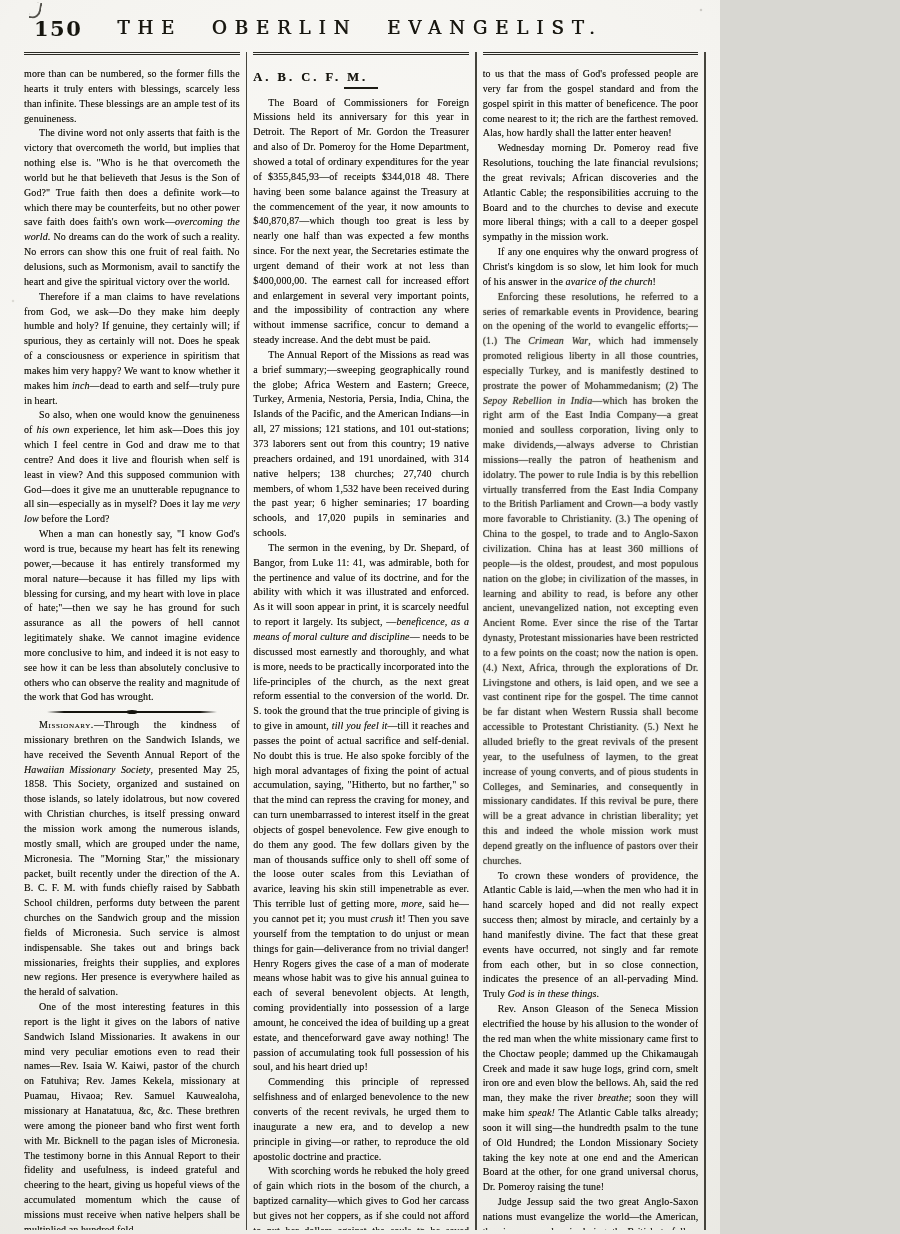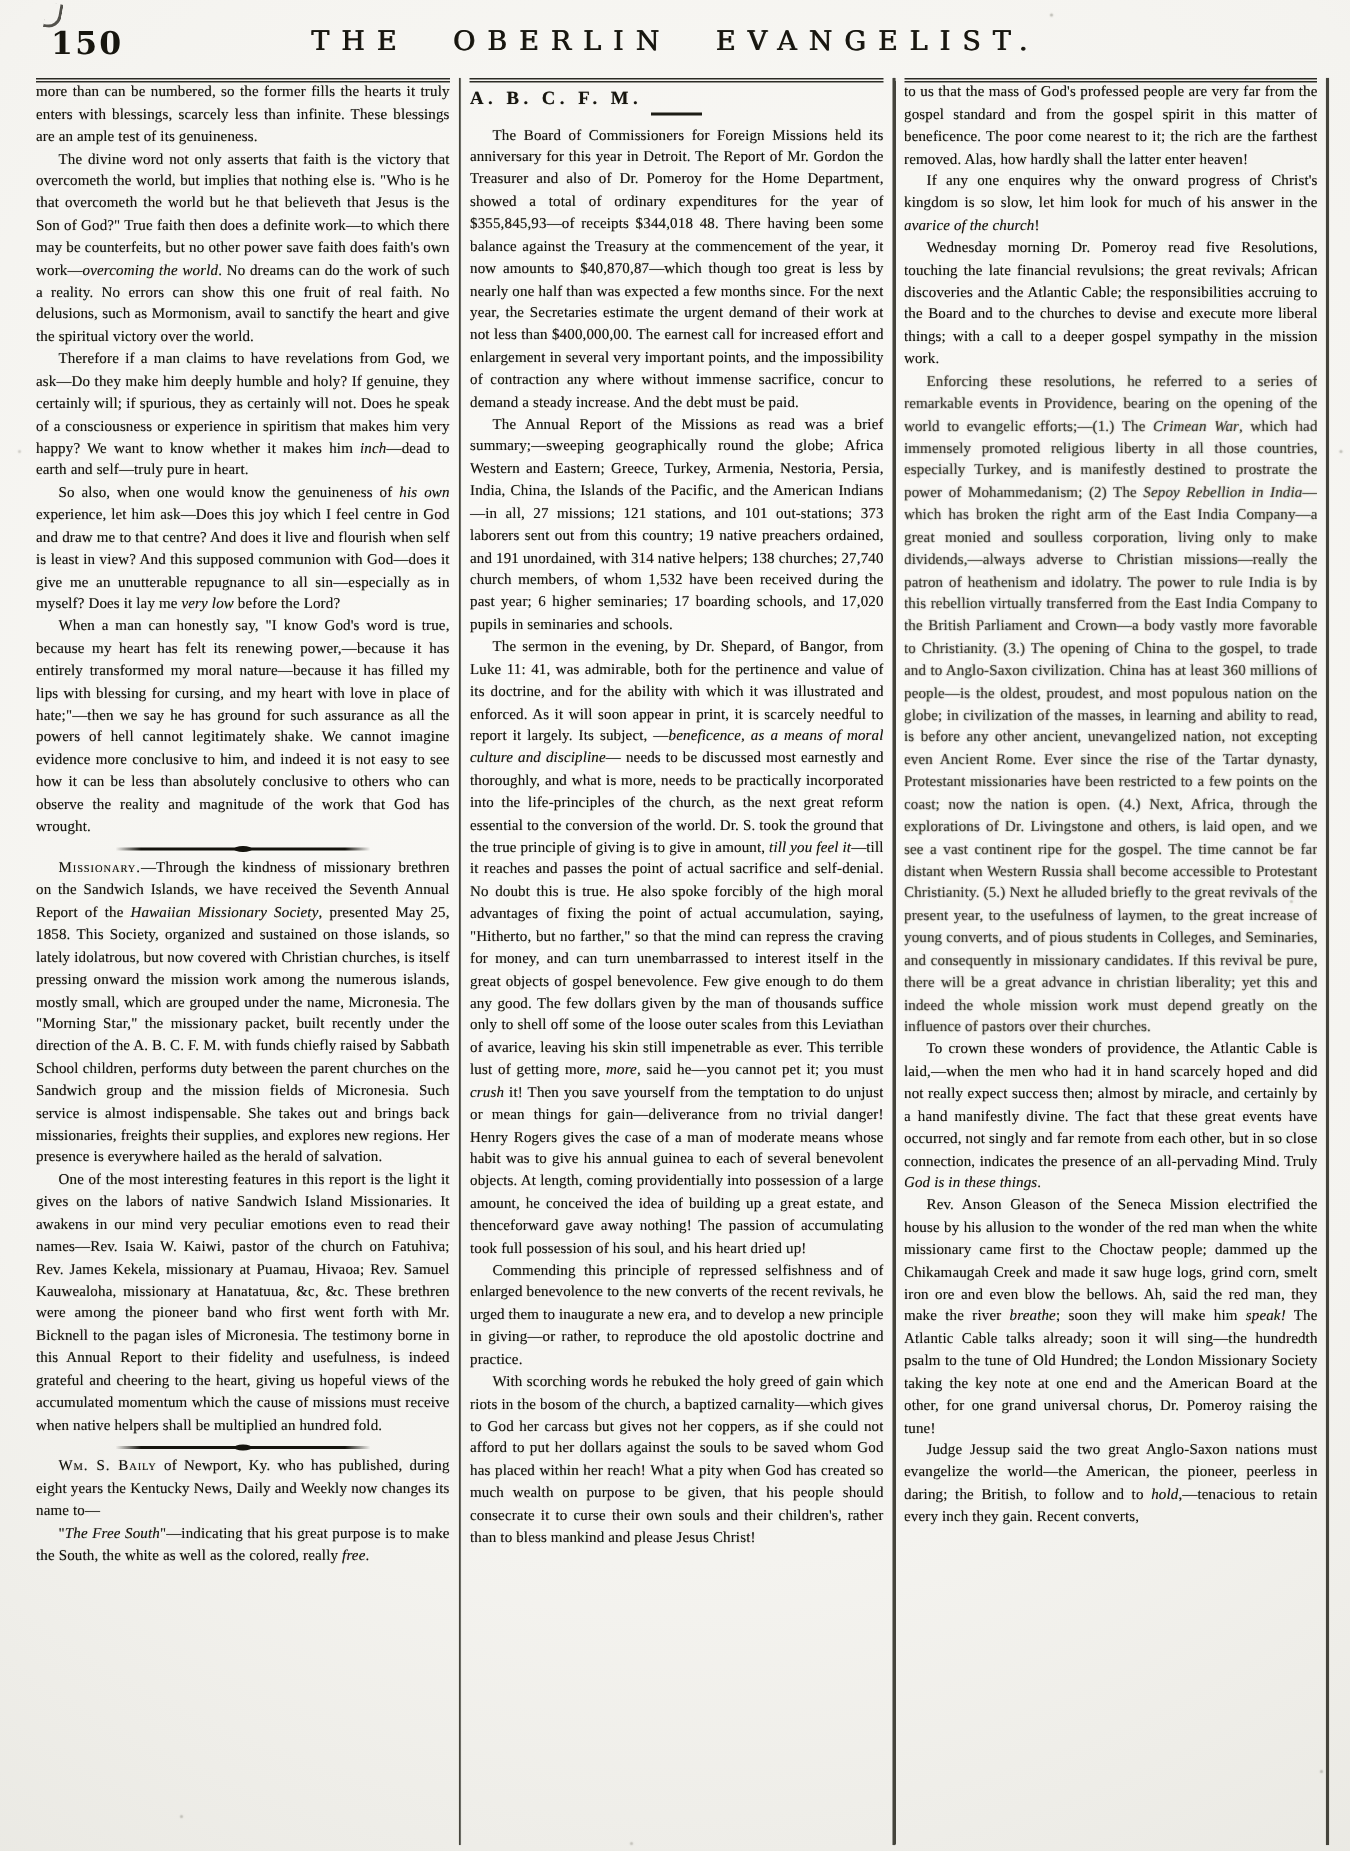--- a/index.html
+++ b/index.html
@@ -1,18 +1,18 @@
 <!DOCTYPE html>
 <html><head>
 <meta charset="utf-8">
 <style>
   html,body{margin:0;padding:0;}
   body{width:900px;height:1234px;overflow:hidden;background:#d8d7d2;}
   .page{
-    position:relative;width:900px;height:1234px;overflow:hidden;
+    position:relative;width:720px;height:1234px;overflow:hidden;
     background:
       radial-gradient(120% 90% at 50% 35%, #fbfaf7 0%, #f4f3ef 55%, #e9e8e2 88%, #e0dfd9 100%);
     color:#17160f;
     font-family:"Liberation Serif", serif;
     text-decoration:underline;
   }
   .page-number{
     position:absolute;top:16px;left:34px;
     font-size:21px;font-weight:bold;letter-spacing:1.5px;
     font-family:"DejaVu Serif", serif;
@@ -29,21 +29,21 @@
     border-right:2px solid #2c2a24;border-bottom:2px solid #2c2a24;
     border-radius:0 0 9px 0;transform:rotate(10deg);opacity:.8;
   }
   .columns{
     position:absolute;top:52px;left:24px;right:14px;bottom:4px;
     display:flex;align-items:stretch;
   }
   .column{
     flex:1 1 0;min-width:0;overflow:hidden;
     border-top:3px double #2b2a24;
-    padding-top:0;
+    padding-top:12px;
   }
   .vrule{
     width:1.6px;background:#45443c;margin:0 6px;
     box-shadow:0 0 0.5px #45443c;
   }
   .vrule.edge{margin:0 0 0 6px;}
   .para{
     margin:0;
     font-size:10px;line-height:14.85px;
     text-align:justify;
@@ -101,22 +101,22 @@
         <div class="head-underline"></div>
         <p class="para">The Board of Commissioners for Foreign Missions held its anniversary for this year in Detroit. The Report of Mr. Gordon the Treasurer and also of Dr. Pomeroy for the Home Department, showed a total of ordinary expenditures for the year of $355,845,93—of receipts $344,018 48. There having been some balance against the Treasury at the commencement of the year, it now amounts to $40,870,87—which though too great is less by nearly one half than was expected a few months since. For the next year, the Secretaries estimate the urgent demand of their work at not less than $400,000,00. The earnest call for increased effort and enlargement in several very important points, and the impossibility of contraction any where without immense sacrifice, concur to demand a steady increase. And the debt must be paid.</p>
         <p class="para">The Annual Report of the Missions as read was a brief summary;—sweeping geographically round the globe; Africa Western and Eastern; Greece, Turkey, Armenia, Nestoria, Persia, India, China, the Islands of the Pacific, and the American Indians—in all, 27 missions; 121 stations, and 101 out-stations; 373 laborers sent out from this country; 19 native preachers ordained, and 191 unordained, with 314 native helpers; 138 churches; 27,740 church members, of whom 1,532 have been received during the past year; 6 higher seminaries; 17 boarding schools, and 17,020 pupils in seminaries and schools.</p>
         <p class="para">The sermon in the evening, by Dr. Shepard, of Bangor, from Luke 11: 41, was admirable, both for the pertinence and value of its doctrine, and for the ability with which it was illustrated and enforced. As it will soon appear in print, it is scarcely needful to report it largely. Its subject, —<i>beneficence, as a means of moral culture and discipline</i>— needs to be discussed most earnestly and thoroughly, and what is more, needs to be practically incorporated into the life-principles of the church, as the next great reform essential to the conversion of the world. Dr. S. took the ground that the true principle of giving is to give in amount, <i>till you feel it</i>—till it reaches and passes the point of actual sacrifice and self-denial. No doubt this is true. He also spoke forcibly of the high moral advantages of fixing the point of actual accumulation, saying, "Hitherto, but no farther," so that the mind can repress the craving for money, and can turn unembarrassed to interest itself in the great objects of gospel benevolence. Few give enough to do them any good. The few dollars given by the man of thousands suffice only to shell off some of the loose outer scales from this Leviathan of avarice, leaving his skin still impenetrable as ever. This terrible lust of getting more, <i>more</i>, said he—you cannot pet it; you must <i>crush</i> it! Then you save yourself from the temptation to do unjust or mean things for gain—deliverance from no trivial danger! Henry Rogers gives the case of a man of moderate means whose habit was to give his annual guinea to each of several benevolent objects. At length, coming providentially into possession of a large amount, he conceived the idea of building up a great estate, and thenceforward gave away nothing! The passion of accumulating took full possession of his soul, and his heart dried up!</p>
         <p class="para">Commending this principle of repressed selfishness and of enlarged benevolence to the new converts of the recent revivals, he urged them to inaugurate a new era, and to develop a new principle in giving—or rather, to reproduce the old apostolic doctrine and practice.</p>
         <p class="para">With scorching words he rebuked the holy greed of gain which riots in the bosom of the church, a baptized carnality—which gives to God her carcass but gives not her coppers, as if she could not afford to put her dollars against the souls to be saved whom God has placed within her reach! What a pity when God has created so much wealth on purpose to be given, that his people should consecrate it to curse their own souls and their children's, rather than to bless mankind and please Jesus Christ!</p>
       </div>
     <div class="vrule"></div>
     <div class="column">
         <p class="para cont">to us that the mass of God's professed people are very far from the gospel standard and from the gospel spirit in this matter of beneficence. The poor come nearest to it; the rich are the farthest removed. Alas, how hardly shall the latter enter heaven!</p>
+        <p class="para">Wednesday morning Dr. Pomeroy read five Resolutions, touching the late financial revulsions; the great revivals; African discoveries and the Atlantic Cable; the responsibilities accruing to the Board and to the churches to devise and execute more liberal things; with a call to a deeper gospel sympathy in the mission work.</p>
         <p class="para">If any one enquires why the onward progress of Christ's kingdom is so slow, let him look for much of his answer in the <i>avarice of the church</i>!</p>
-        <p class="para">Wednesday morning Dr. Pomeroy read five Resolutions, touching the late financial revulsions; the great revivals; African discoveries and the Atlantic Cable; the responsibilities accruing to the Board and to the churches to devise and execute more liberal things; with a call to a deeper gospel sympathy in the mission work.</p>
         <p class="para faded">Enforcing these resolutions, he referred to a series of remarkable events in Providence, bearing on the opening of the world to evangelic efforts;—(1.) The <i>Crimean War</i>, which had immensely promoted religious liberty in all those countries, especially Turkey, and is manifestly destined to prostrate the power of Mohammedanism; (2) The <i>Sepoy Rebellion in India</i>—which has broken the right arm of the East India Company—a great monied and soulless corporation, living only to make dividends,—always adverse to Christian missions—really the patron of heathenism and idolatry. The power to rule India is by this rebellion virtually transferred from the East India Company to the British Parliament and Crown—a body vastly more favorable to Christianity. (3.) The opening of China to the gospel, to trade and to Anglo-Saxon civilization. China has at least 360 millions of people—is the oldest, proudest, and most populous nation on the globe; in civilization of the masses, in learning and ability to read, is before any other ancient, unevangelized nation, not excepting even Ancient Rome. Ever since the rise of the Tartar dynasty, Protestant missionaries have been restricted to a few points on the coast; now the nation is open. (4.) Next, Africa, through the explorations of Dr. Livingstone and others, is laid open, and we see a vast continent ripe for the gospel. The time cannot be far distant when Western Russia shall become accessible to Protestant Christianity. (5.) Next he alluded briefly to the great revivals of the present year, to the usefulness of laymen, to the great increase of young converts, and of pious students in Colleges, and Seminaries, and consequently in missionary candidates. If this revival be pure, there will be a great advance in christian liberality; yet this and indeed the whole mission work must depend greatly on the influence of pastors over their churches.</p>
         <p class="para">To crown these wonders of providence, the Atlantic Cable is laid,—when the men who had it in hand scarcely hoped and did not really expect success then; almost by miracle, and certainly by a hand manifestly divine. The fact that these great events have occurred, not singly and far remote from each other, but in so close connection, indicates the presence of an all-pervading Mind. Truly <i>God is in these things</i>.</p>
         <p class="para">Rev. Anson Gleason of the Seneca Mission electrified the house by his allusion to the wonder of the red man when the white missionary came first to the Choctaw people; dammed up the Chikamaugah Creek and made it saw huge logs, grind corn, smelt iron ore and even blow the bellows. Ah, said the red man, they make the river <i>breathe</i>; soon they will make him <i>speak!</i> The Atlantic Cable talks already; soon it will sing—the hundredth psalm to the tune of Old Hundred; the London Missionary Society taking the key note at one end and the American Board at the other, for one grand universal chorus, Dr. Pomeroy raising the tune!</p>
         <p class="para">Judge Jessup said the two great Anglo-Saxon nations must evangelize the world—the American, the pioneer, peerless in daring; the British, to follow and to <i>hold</i>,—tenacious to retain every inch they gain. Recent converts,</p>
       </div>
     <div class="vrule edge"></div>
   </div>
 </div>
 
 </body></html>

